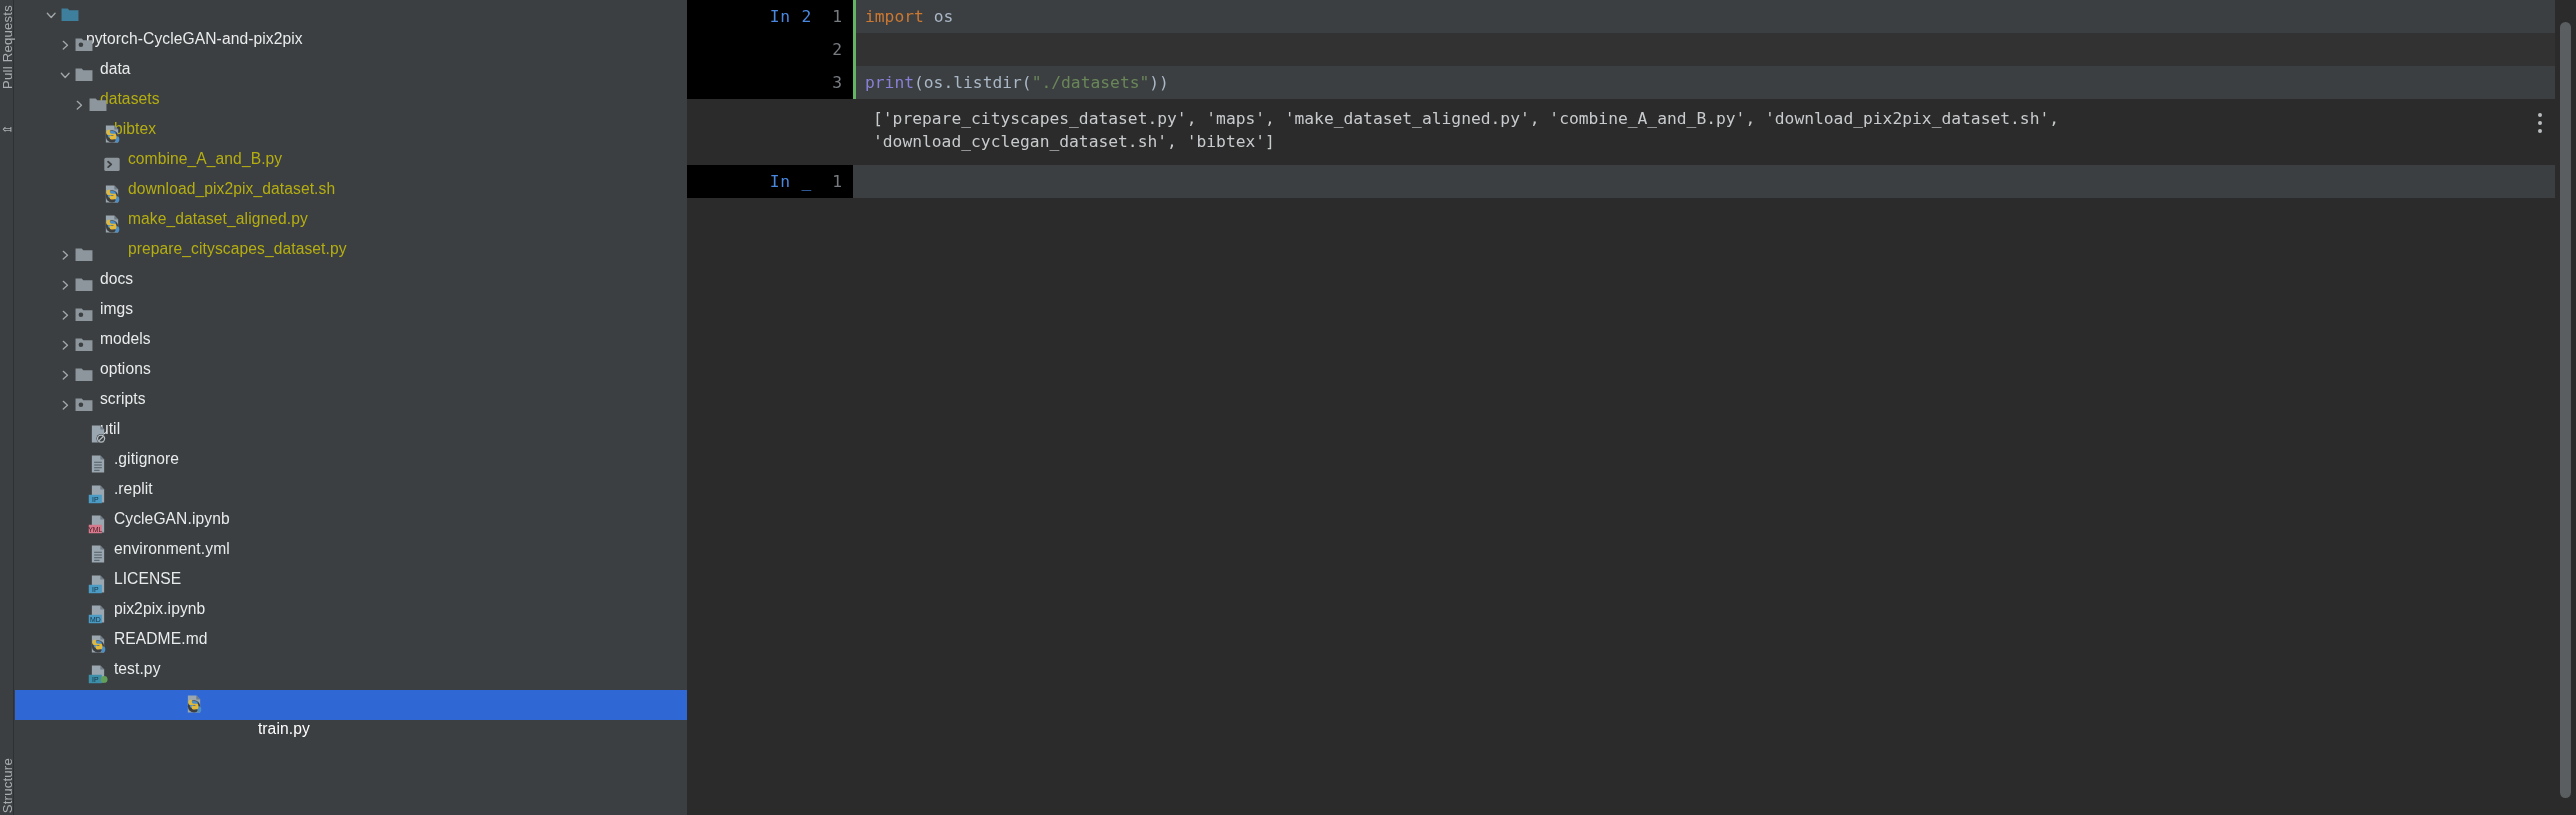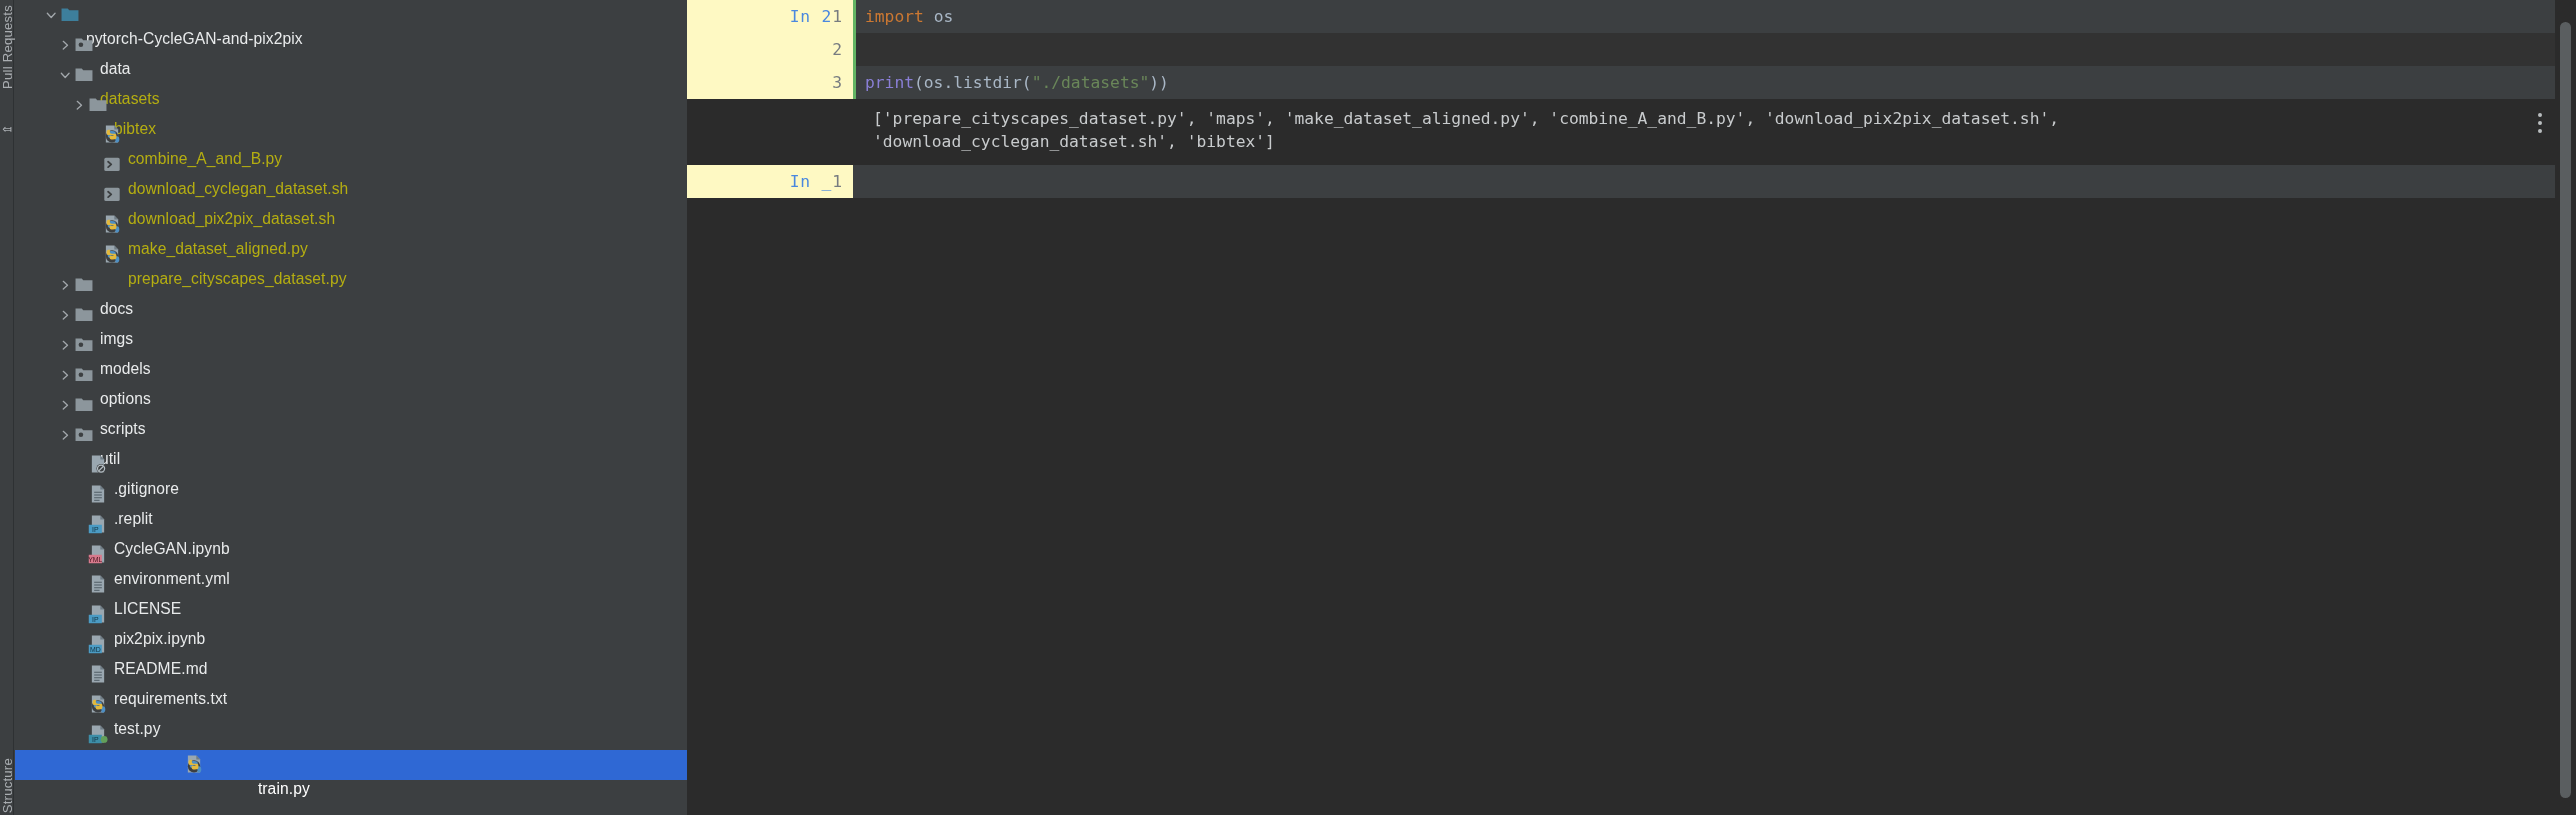--- a/index.html
+++ b/index.html
@@ -55,21 +55,21 @@
   
   .editor {
     position: absolute; left: 687px; top: 0; right: 0; height: 815px;
     background: #2b2b2b;
   }
   .nb-cell { position: relative; width: 100%; }
   .nb-line { position: relative; display: flex; align-items: center; height: 33px; }
   .gutter {
     width: 166px; min-width: 166px; height: 100%;
     display: flex; align-items: center; justify-content: flex-end;
-    background: #fef9c3; padding-right: 11px; 
+    background: #000000; padding-right: 11px; gap: 20px;
   }
   .in-label {
     font-family: "DejaVu Sans Mono", monospace; font-size: 16.3px; color: #4a88df;
     letter-spacing: 0.8px;
   }
   .lineno {
     font-family: "DejaVu Sans Mono", monospace; font-size: 16.3px; color: #777c80;
     min-width: 9.3px; text-align: right;
   }
   .codearea {
@@ -211,31 +211,20 @@
       </div>
       <div class="row">
         <span style="display:inline-block;width:70px"></span>
         <span class="chev"></span>
         <span class="ico">
           <svg width="20" height="20" viewBox="0 0 26 26">
             <rect x="3" y="5" width="20" height="17" rx="2" fill="#8c969c"></rect>
             <path d="M8 10 l4 3.5 -4 3.5" stroke="#3c3f41" stroke-width="2.4" fill="none" stroke-linecap="round" stroke-linejoin="round"></path>
           </svg>
         </span>
-        <span class="label yellow">download_cyclegan_dataset.sh</span>
-      </div>
-      <div class="row">
-        <span style="display:inline-block;width:70px"></span>
-        <span class="chev"></span>
-        <span class="ico">
-          <svg width="20" height="20" viewBox="0 0 26 26">
-            <rect x="3" y="5" width="20" height="17" rx="2" fill="#8c969c"></rect>
-            <path d="M8 10 l4 3.5 -4 3.5" stroke="#3c3f41" stroke-width="2.4" fill="none" stroke-linecap="round" stroke-linejoin="round"></path>
-          </svg>
-        </span>
         <span class="label yellow">download_pix2pix_dataset.sh</span>
       </div>
       <div class="row">
         <span style="display:inline-block;width:70px"></span>
         <span class="chev"></span>
         <span class="ico">
           <svg width="20" height="20" viewBox="0 0 26 26">
             <path d="M5 2 h11 l5 5 v17 h-16 z" fill="#9aa7b0"></path>
             <path d="M16 2 l5 5 h-5 z" fill="#6f7c85"></path>
             <circle cx="13" cy="16" r="8" fill="#3c3f41"></circle>
@@ -438,37 +427,20 @@
         <span class="chev"></span>
         <span class="ico">
           <svg width="20" height="20" viewBox="0 0 26 26">
             <path d="M5 2 h11 l5 5 v17 h-16 z" fill="#9aa7b0"></path>
             <path d="M16 2 l5 5 h-5 z" fill="#6f7c85"></path>
             <rect x="1" y="14" width="17" height="11" fill="#4b9bc4"></rect>
             <text x="9.5" y="23" font-size="9" text-anchor="middle" fill="#11313f" font-family="Liberation Sans, sans-serif">MD</text>
           </svg>
         </span>
         <span class="label white">README.md</span>
-      </div>
-      <div class="row">
-        <span style="display:inline-block;width:56px"></span>
-        <span class="chev"></span>
-        <span class="ico">
-          <svg width="20" height="20" viewBox="0 0 26 26">
-            <path d="M5 2 h11 l5 5 v17 h-16 z" fill="#9aa7b0"></path>
-            <path d="M16 2 l5 5 h-5 z" fill="#6f7c85"></path>
-            <g fill="#5d6a73">
-              <rect x="8" y="10" width="10" height="1.6"></rect>
-              <rect x="8" y="13.5" width="10" height="1.6"></rect>
-              <rect x="8" y="17" width="10" height="1.6"></rect>
-              <rect x="8" y="20.5" width="7" height="1.6"></rect>
-            </g>
-          </svg>
-        </span>
-        <span class="label white">requirements.txt</span>
       </div>
       <div class="row">
         <span style="display:inline-block;width:56px"></span>
         <span class="chev"></span>
         <span class="ico">
           <svg width="20" height="20" viewBox="0 0 26 26">
             <path d="M5 2 h11 l5 5 v17 h-16 z" fill="#9aa7b0"></path>
             <path d="M16 2 l5 5 h-5 z" fill="#6f7c85"></path>
             <circle cx="13" cy="16" r="8" fill="#3c3f41"></circle>
             <path d="M13 9 c4 0 5 1.5 5 4 v2 h-6 v1 h7.5 c2 0 3 1.5 3 4 s-1 4-3 4 h-2 v-3 c0-2-1-3-3-3 h-4 c-2 0-3-1-3-3 v-3 c0-2 1-3 5.5-3 z" fill="#4d8fc4"></path>

